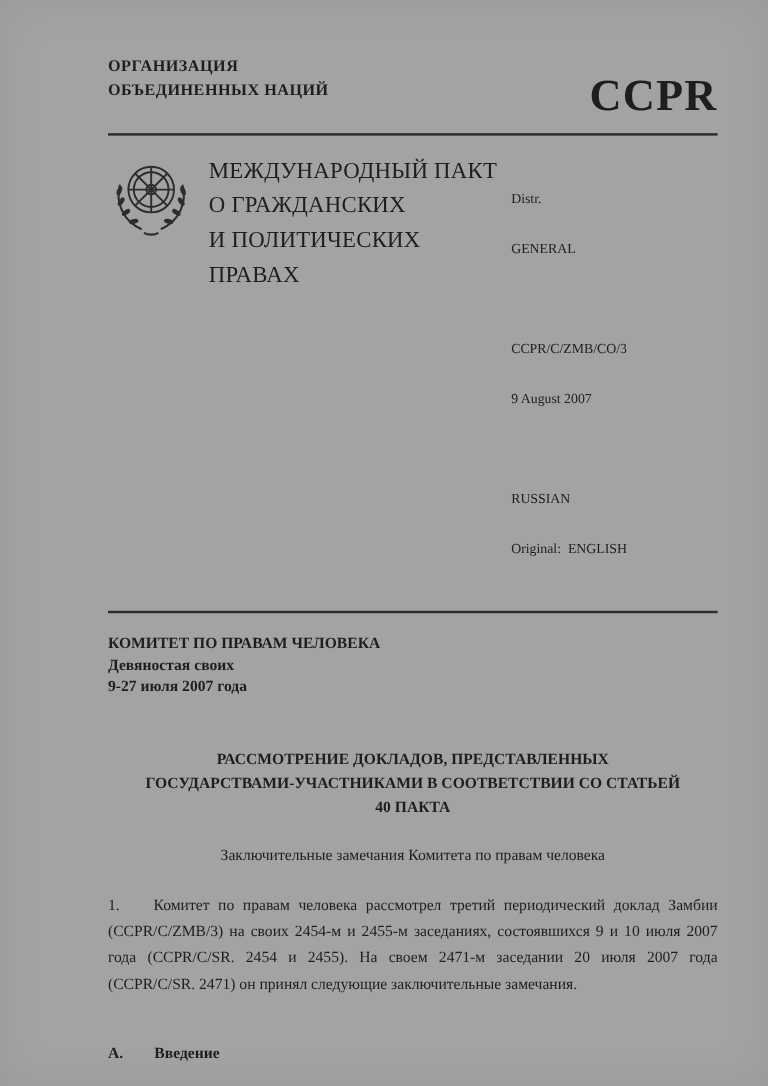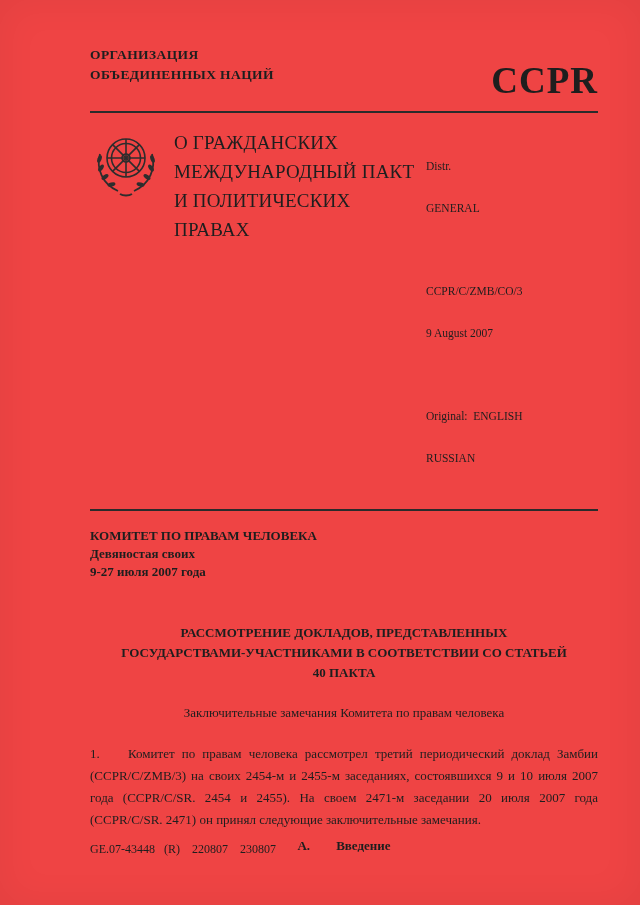--- a/index.html
+++ b/index.html
@@ -6,21 +6,21 @@
     margin: 0;
     padding: 0;
     background: #e9e8e5;
     font-family: "Liberation Serif", "DejaVu Serif", serif;
   }
   .page {
     position: relative;
     width: 640px;
     height: 905px;
     margin: 0 auto;
-    background: #ef4444;
+    background: #a3a3a3;
     box-shadow: inset 0 0 40px rgba(0,0,0,0.06);
     color: #1e1e1e;
     overflow: hidden;
     box-sizing: border-box;
     padding: 45px 42px 0 90px;
   }
   
   .topbar {
     display: flex;
     justify-content: space-between;
@@ -108,22 +108,22 @@
     margin: 22px 0 0 0;
     font-size: 13px;
     line-height: 22px;
     text-align: justify;
   }
   .pnum {
     display: inline-block;
     width: 38px;
   }
   .section-heading {
-    margin-top: 7px;
-    text-align: center;
+    margin-top: 39px;
+    text-align: left;
     font-weight: bold;
     font-size: 13px;
   }
   .section-heading .s-label { margin-right: 26px; }
   
   .footer-ref {
     position: absolute;
     left: 90px;
     bottom: 48px;
     font-size: 12px;
@@ -167,35 +167,35 @@
         <ellipse cx="15" cy="49" rx="2" ry="4" transform="rotate(55 15 49)"></ellipse>
         <ellipse cx="21.5" cy="56.5" rx="2" ry="4" transform="rotate(75 21.5 56.5)"></ellipse>
         <ellipse cx="62.5" cy="31" rx="2" ry="4" transform="rotate(-20 62.5 31)"></ellipse>
         <ellipse cx="61" cy="40" rx="2" ry="4" transform="rotate(-35 61 40)"></ellipse>
         <ellipse cx="57" cy="49" rx="2" ry="4" transform="rotate(-55 57 49)"></ellipse>
         <ellipse cx="50.5" cy="56.5" rx="2" ry="4" transform="rotate(-75 50.5 56.5)"></ellipse>
       </g>
     </svg>
 
     <div class="treaty-title">
+      <div>МЕЖДУНАРОДНЫЙ ПАКТ</div>
       <div>О ГРАЖДАНСКИХ</div>
-      <div>МЕЖДУНАРОДНЫЙ ПАКТ</div>
       <div>И ПОЛИТИЧЕСКИХ</div>
       <div>ПРАВАХ</div>
     </div>
 
     <div class="distr-block">
       <div>Distr.</div>
       <div>GENERAL</div>
       <div class="gap"></div>
       <div>CCPR/C/ZMB/CO/3</div>
       <div>9 August 2007</div>
       <div class="gap"></div>
+      <div>RUSSIAN</div>
       <div>Original:  ENGLISH</div>
-      <div>RUSSIAN</div>
     </div>
   </div>
 
   <div class="rule rule-2"></div>
 
   <div class="session">
     <div>КОМИТЕТ ПО ПРАВАМ ЧЕЛОВЕКА</div>
     <div>Девяностая своих</div>
     <div>9-27 июля 2007 года</div>
   </div>
@@ -204,15 +204,14 @@
   <div class="subtitle">Заключительные замечания Комитета по правам человека</div>
 
   <p class="para">
     <span class="pnum">1.</span><span>Комитет по правам человека рассмотрел третий периодический доклад Замбии (CCPR/C/ZMB/3) на своих 2454-м и 2455-м заседаниях, состоявшихся 9 и 10 июля 2007 года (CCPR/C/SR. 2454 и 2455).  На своем 2471-м заседании 20 июля 2007 года (CCPR/C/SR. 2471) он принял следующие заключительные замечания.</span>
   </p>
 
   <div class="section-heading">
     <span class="s-label">A.</span><span>Введение</span>
   </div>
 
-  <div class="footer-ref">GE.07-43448   (R)    220807    230807</div>
 
 </div>
 
 </body></html>

